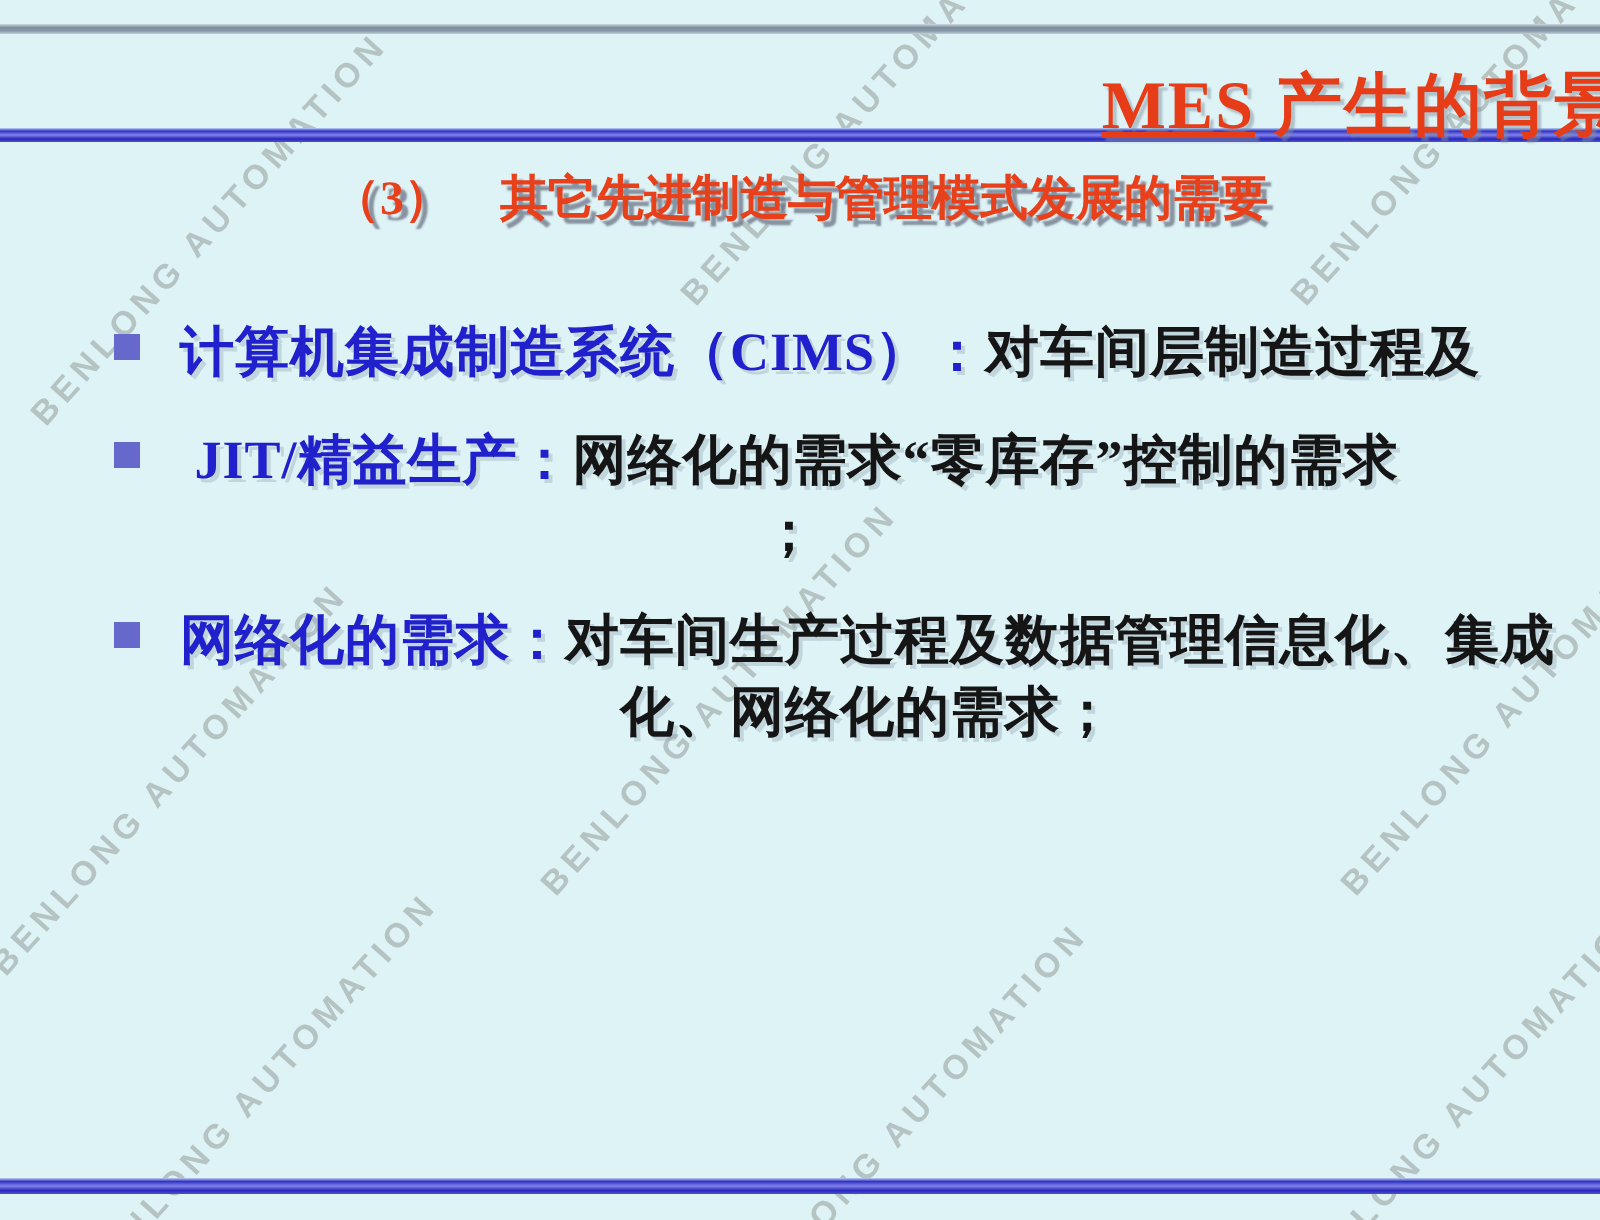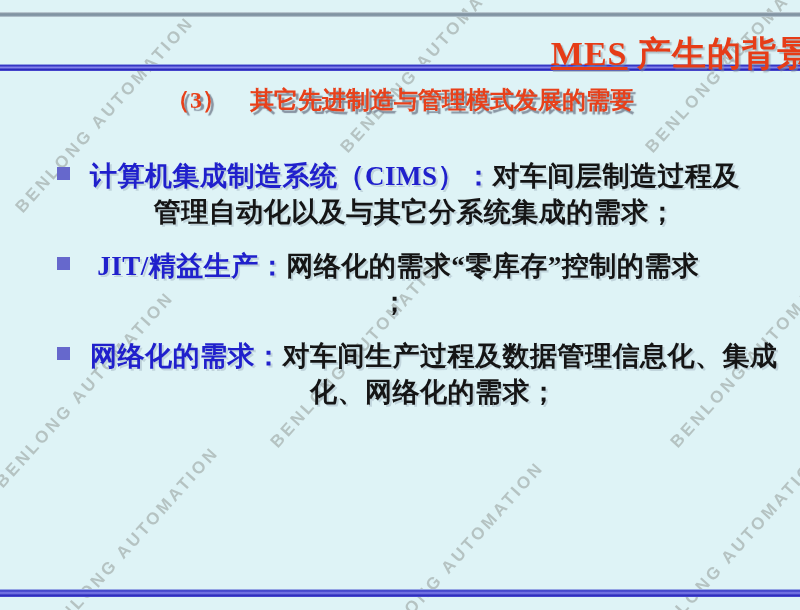--- a/index.html
+++ b/index.html
@@ -132,21 +132,20 @@
   <h1 class="title"><span class="mes">MES</span><span> 产生的背景</span></h1>
 
   <h2 class="subtitle">（3）　其它先进制造与管理模式发展的需要</h2>
 
   <div class="content">
 
     <div class="item">
       <span class="bullet"></span>
       <div class="item-text">
         <div class="line"><span class="lead">计算机集成制造系统（CIMS）：</span><span>对车间层制造过程及</span></div>
-        <div class="line"><span>管理自动化以及与其它分系统集成的需求；</span></div>
       </div>
     </div>
 
     <div class="item">
       <span class="bullet"></span>
       <div class="item-text">
         <div class="line"><span class="lead">&nbsp;JIT/精益生产：</span><span>网络化的需求“零库存”控制的需求</span></div>
         <div class="line"><span>；</span></div>
       </div>
     </div>

